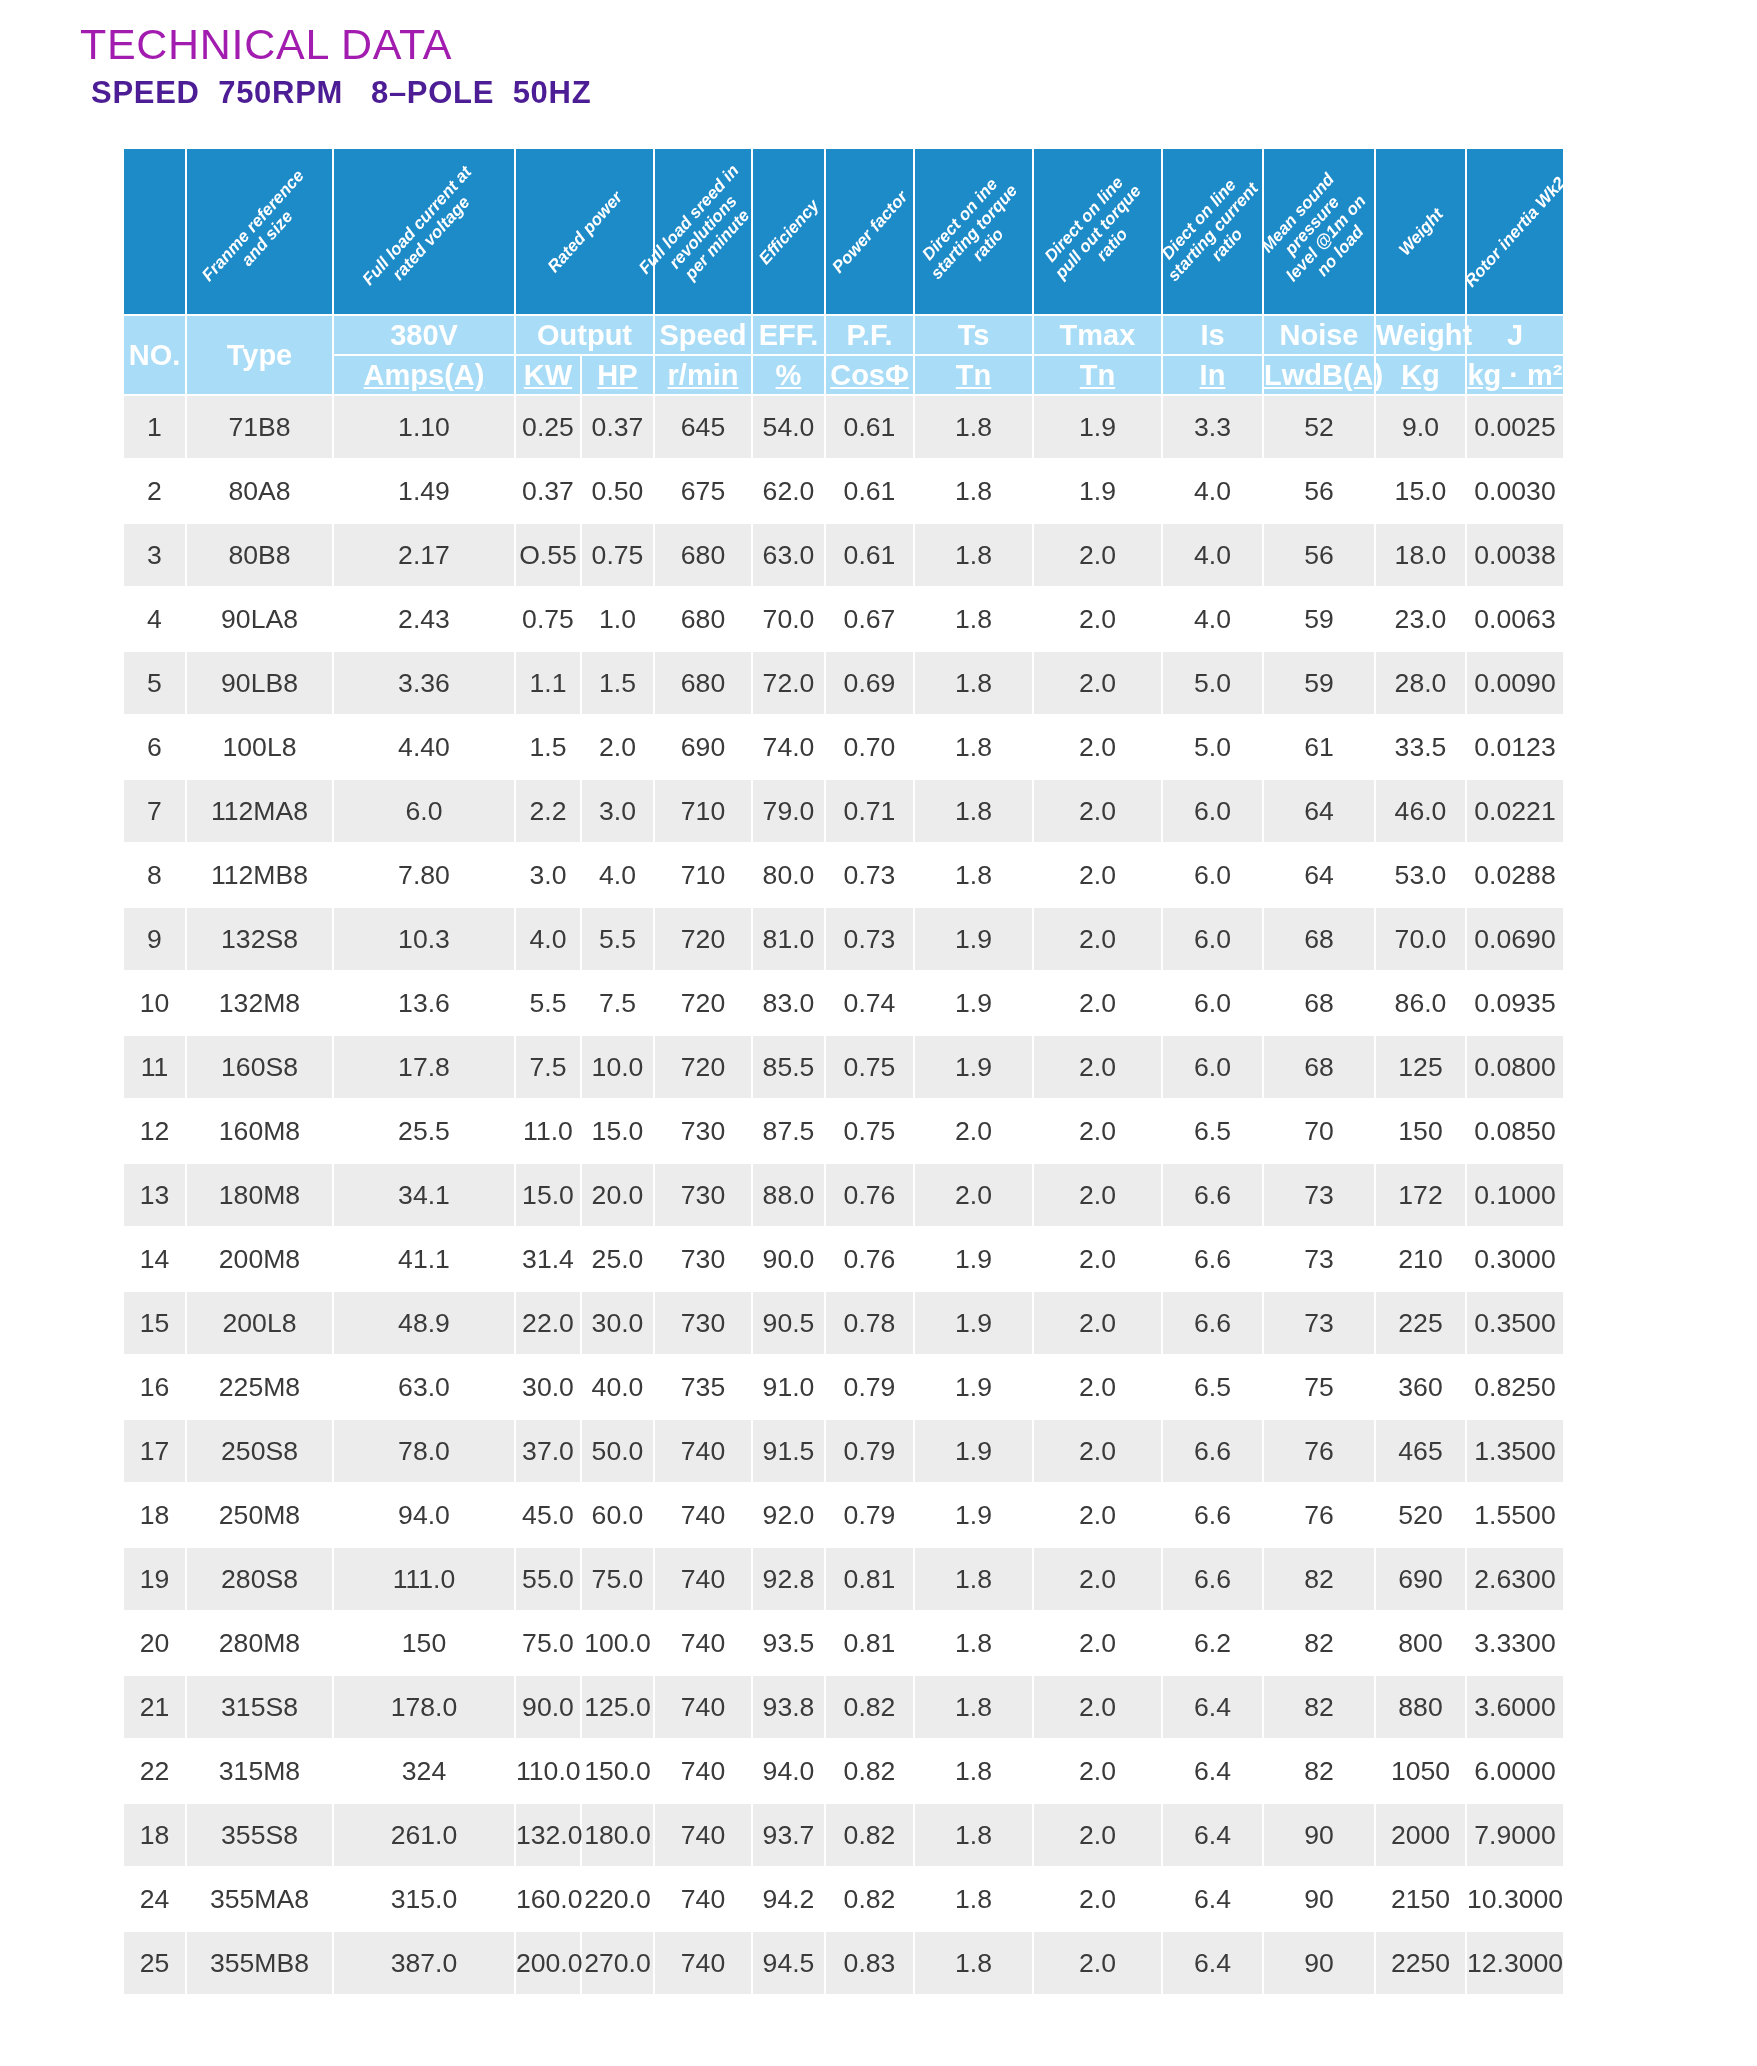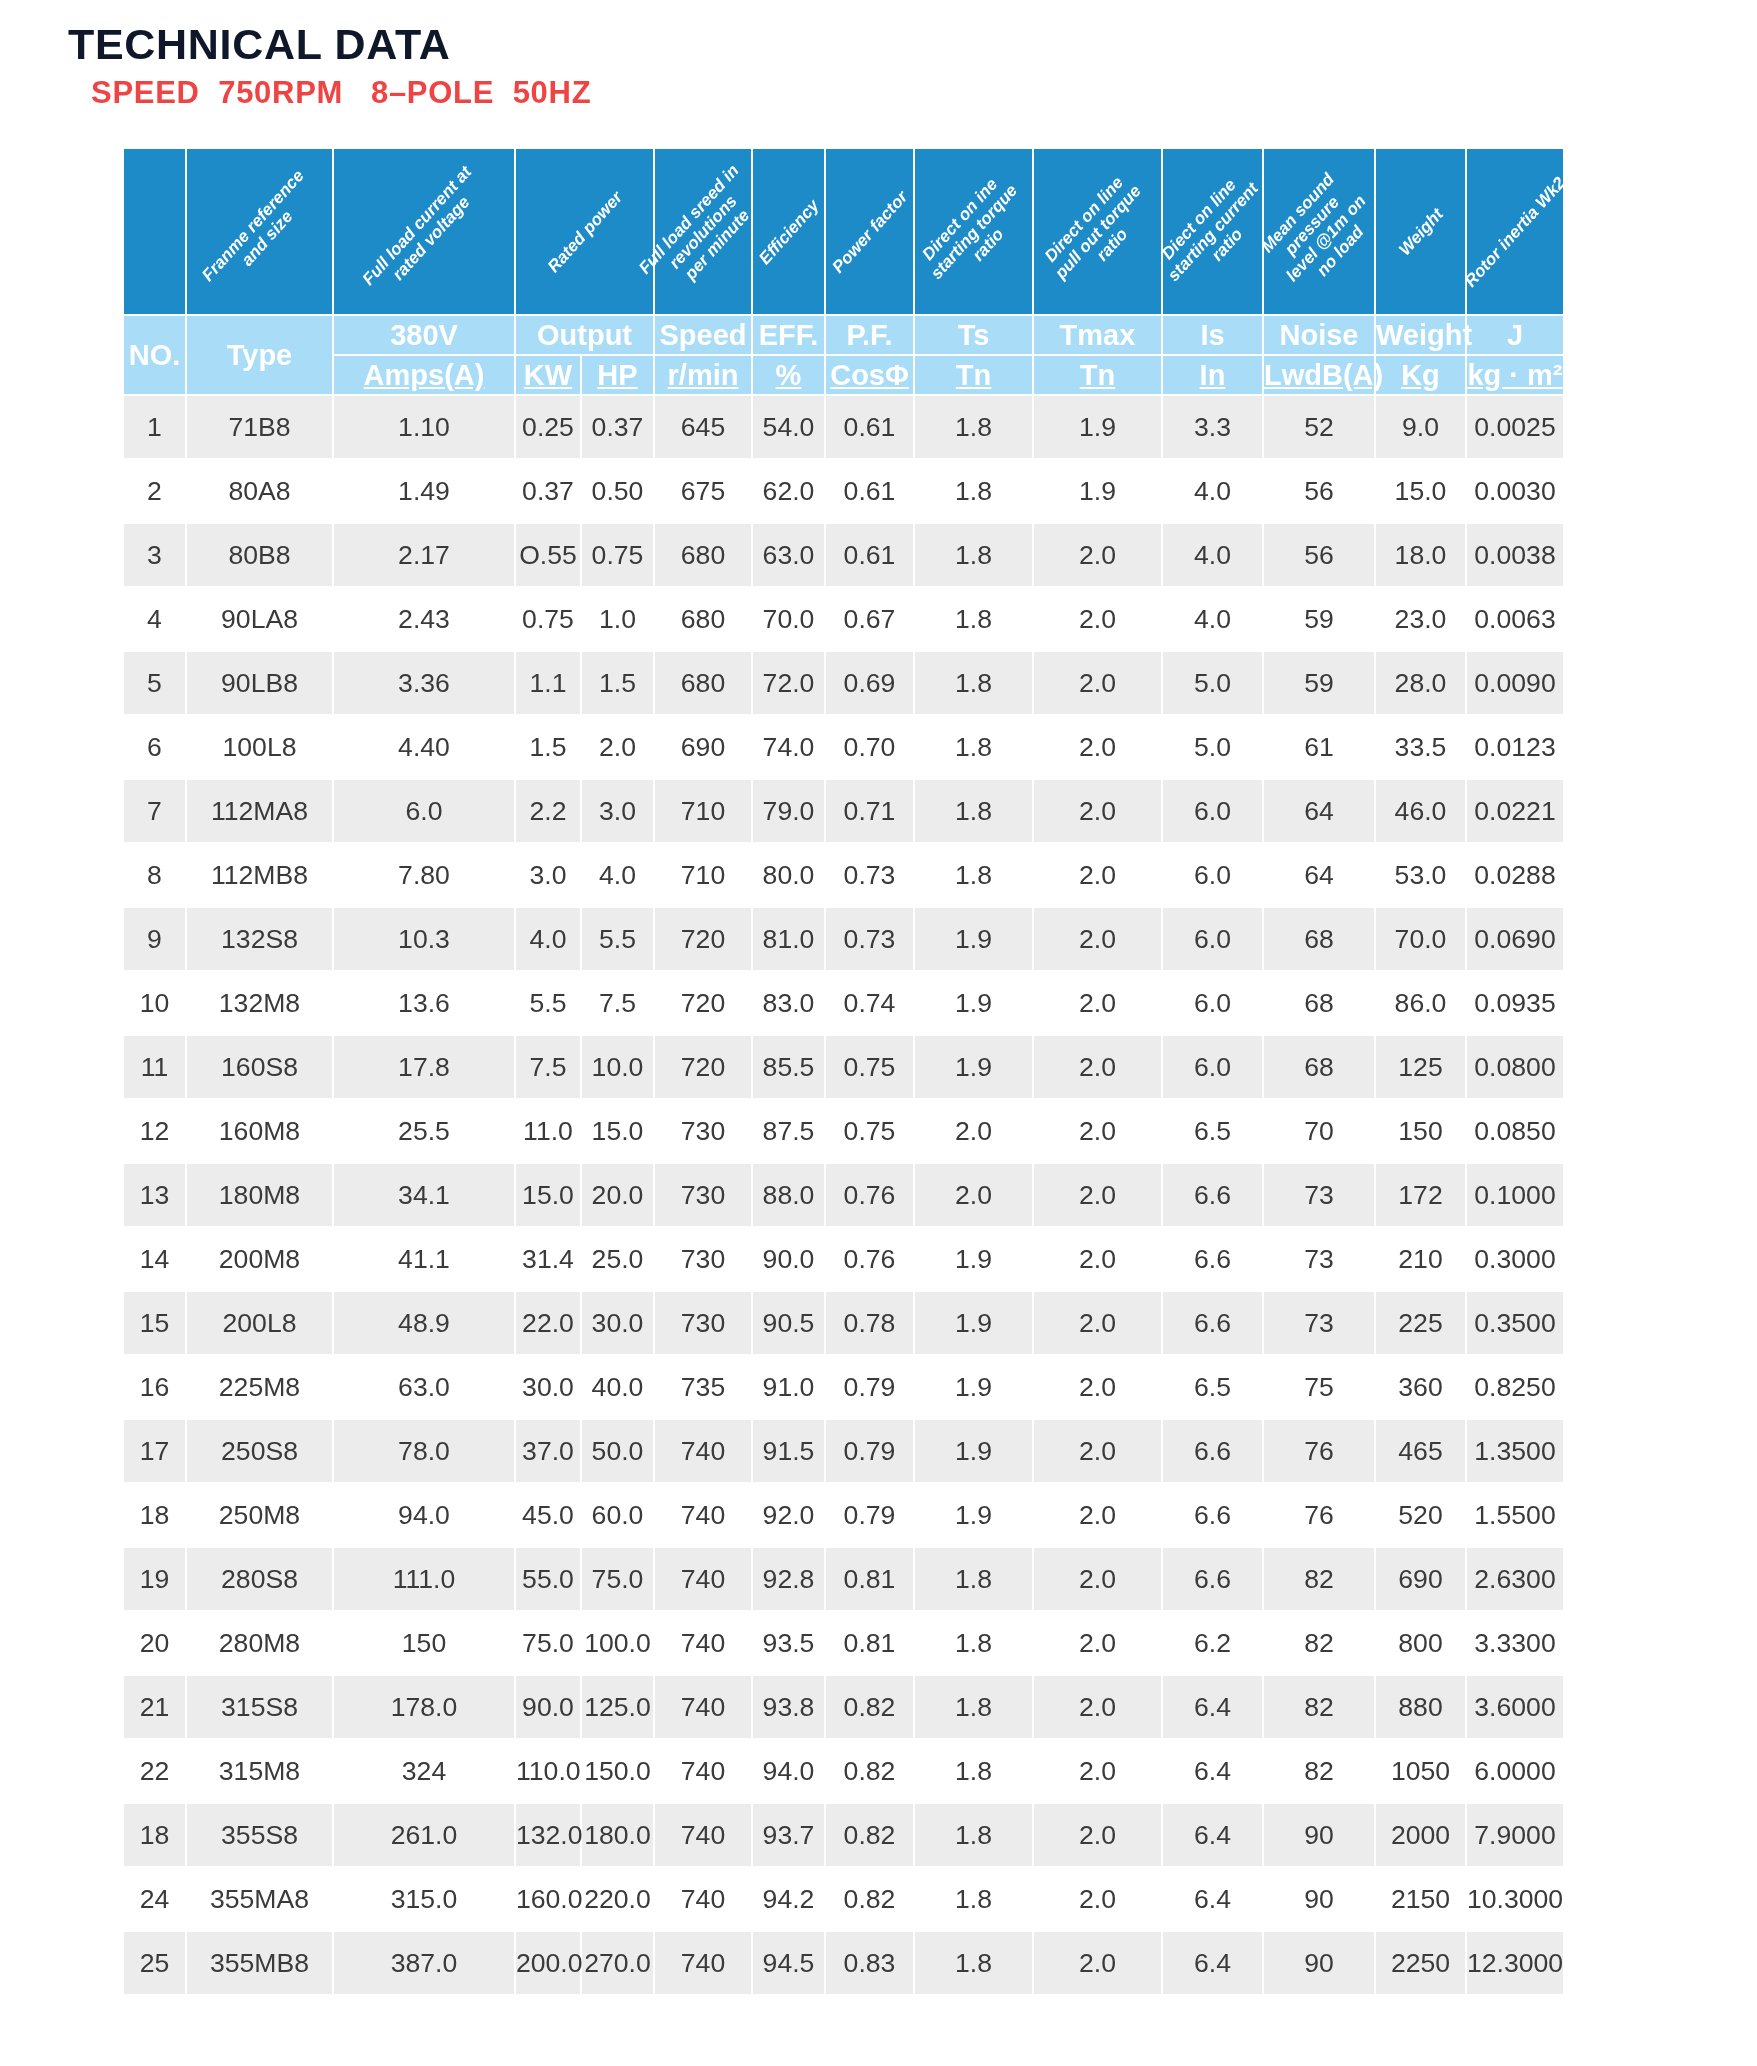--- a/index.html
+++ b/index.html
@@ -2,28 +2,28 @@
 <html style="font-size:11.2px"><head>
 <meta charset="utf-8">
 <style>
   html,body{margin:0;padding:0;}
   body{
     width:1757px;height:2066px;background:#ffffff;position:relative;
     font-family:"Liberation Sans","DejaVu Sans",sans-serif;
     -webkit-font-smoothing:antialiased;
   }
   .page-title{
-    position:absolute;left:68px;top:19.6px;
-    font-size:43px;font-weight:bold;letter-spacing:0.7px;
-    color:#0f172a;white-space:pre;
+    position:absolute;left:80px;top:19.6px;
+    font-size:43px;font-weight:normal;letter-spacing:0.7px;
+    color:#a21caf;white-space:pre;
   }
   .page-subtitle{
     position:absolute;left:91px;top:75px;
     font-size:31px;font-weight:bold;letter-spacing:0.7px;
-    color:#ef4444;white-space:pre;
+    color:#4c1d95;white-space:pre;
   }
   table.spec{
     position:absolute;left:122px;top:147px;
     border-collapse:collapse;table-layout:fixed;
     width:1441px;
   }
   table.spec td{
     border:2.8px solid #ffffff;
     padding:0;margin:0;
     text-align:center;vertical-align:middle;

